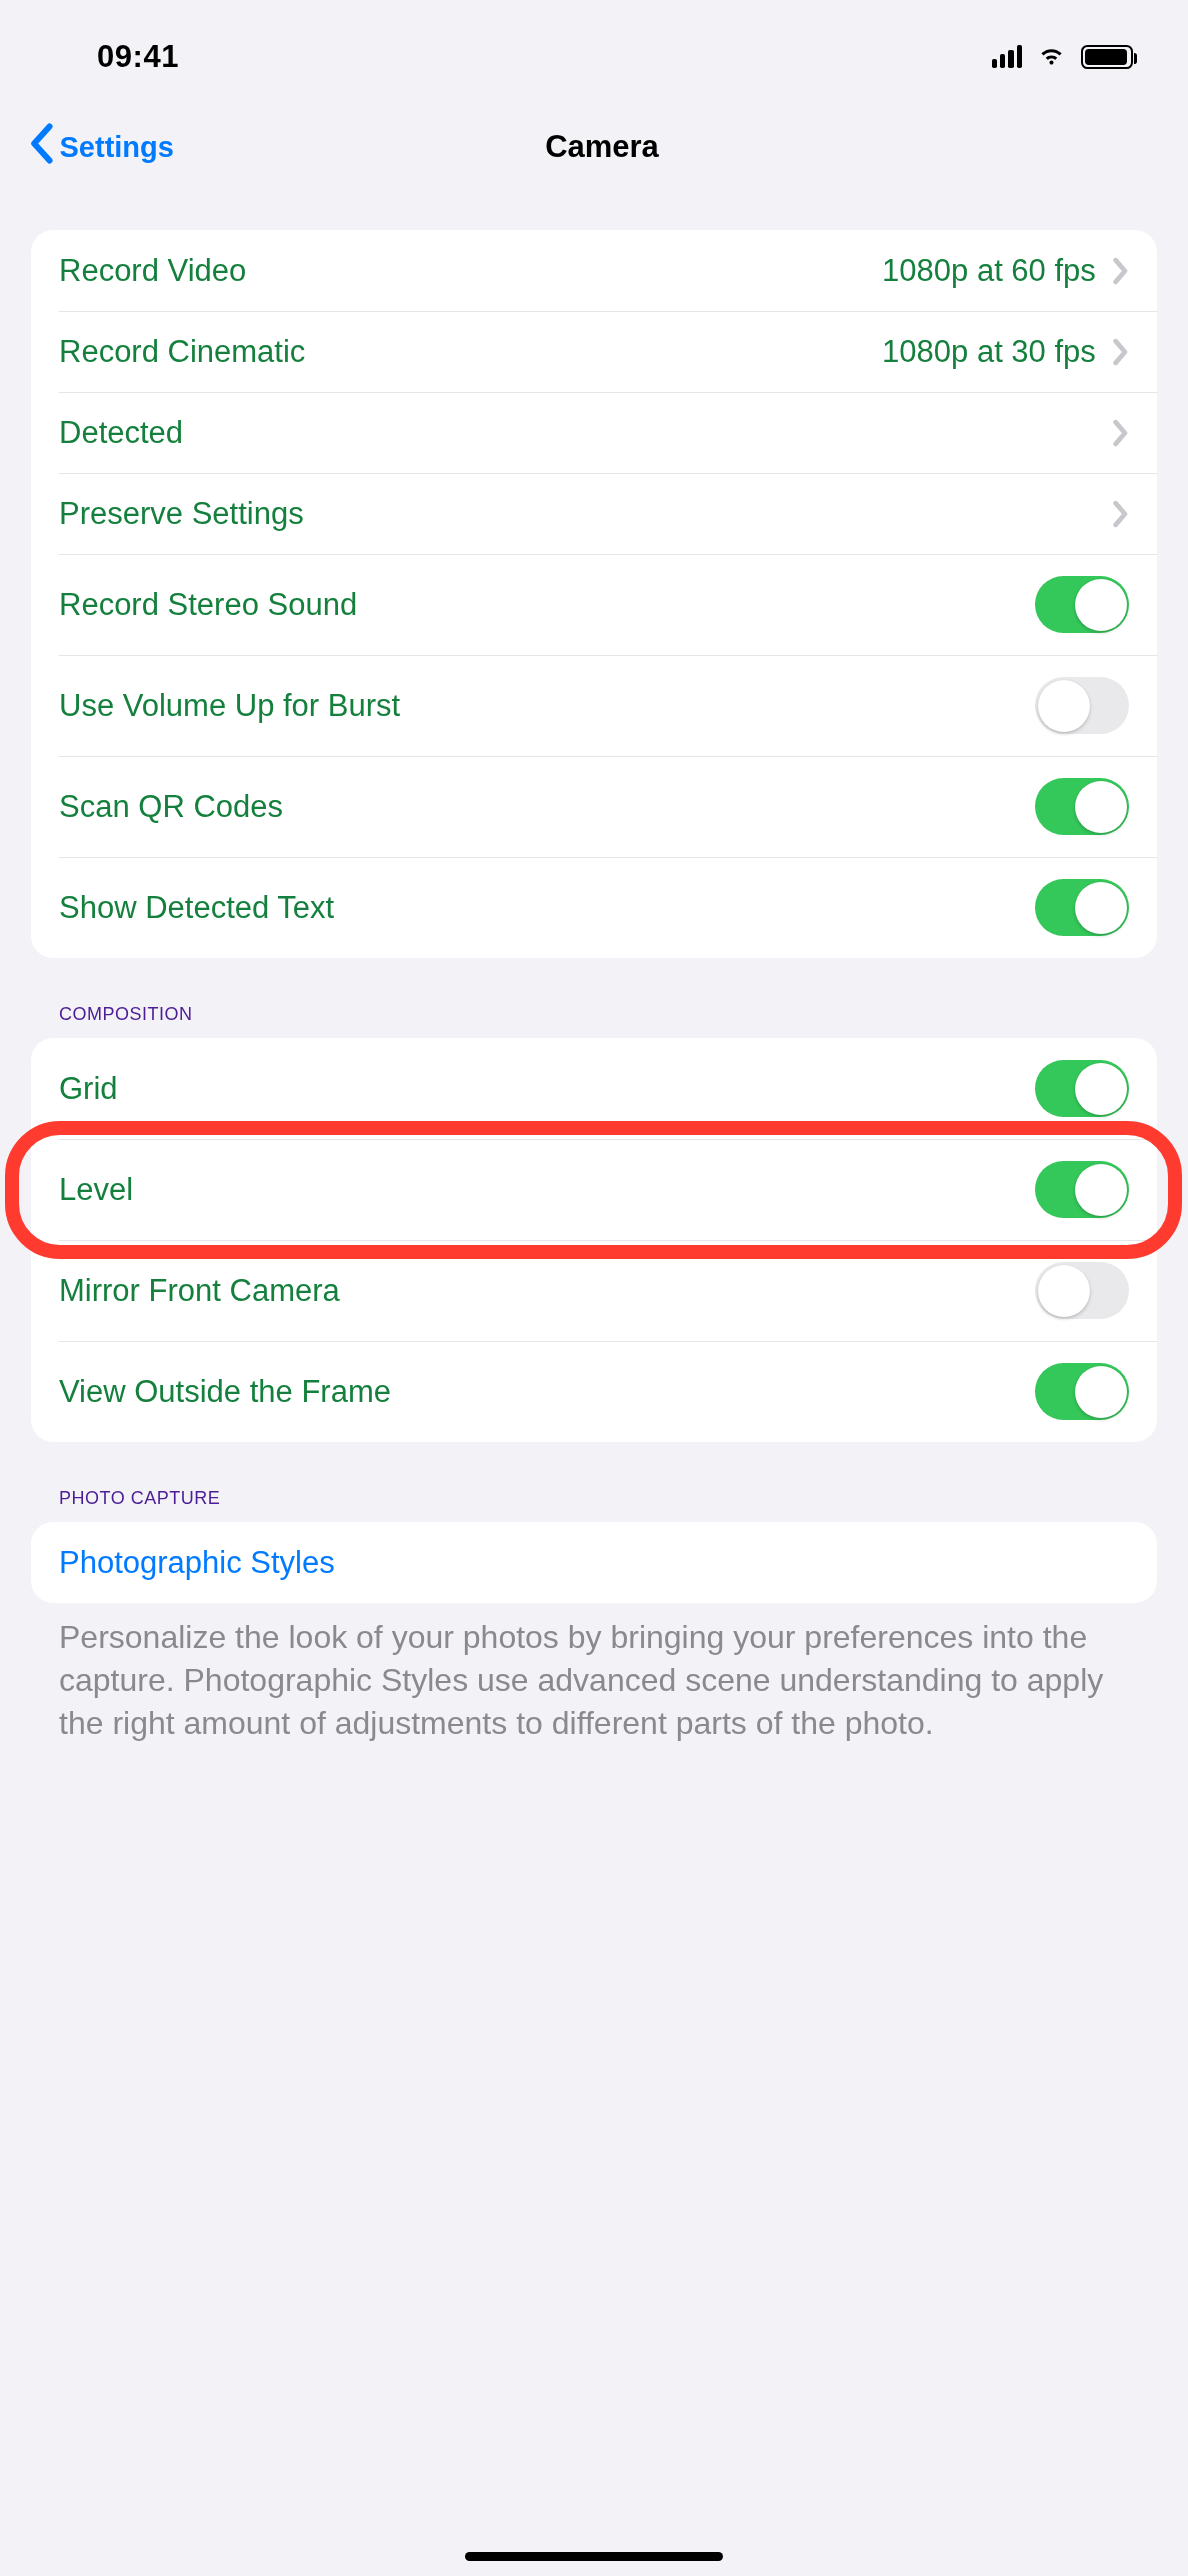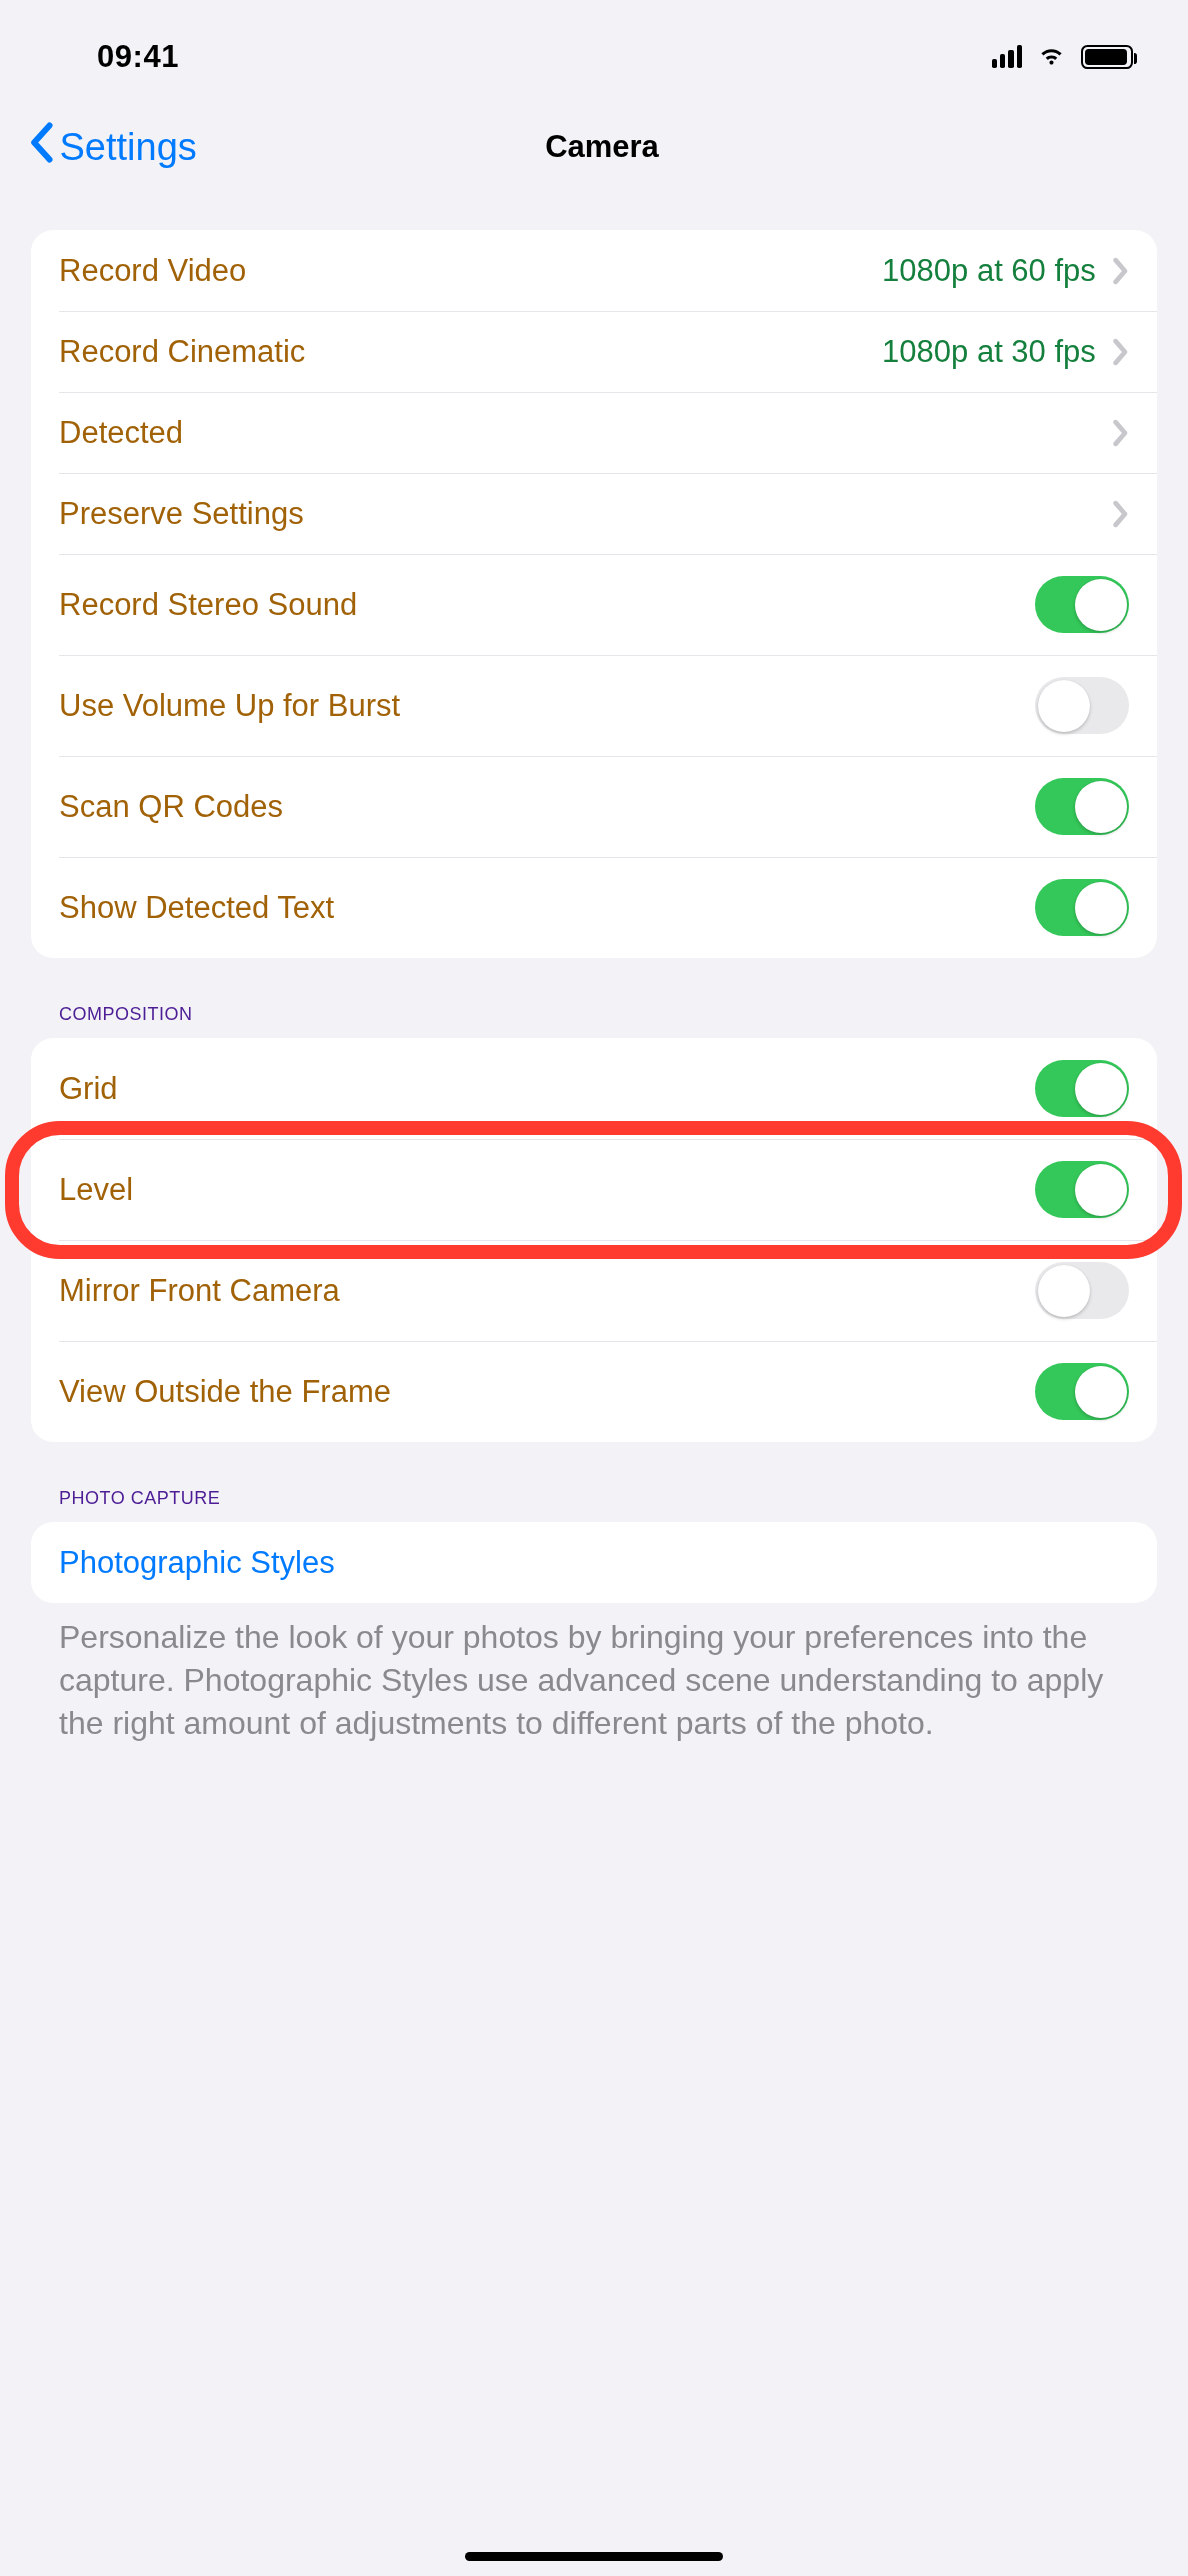--- a/index.html
+++ b/index.html
@@ -56,23 +56,24 @@
     position: relative;
     height: 92px;
     display: flex;
     align-items: center;
   }
   .back-btn {
     display: flex;
     align-items: center;
     gap: 5.5px;
     color: #007aff;
-    font-size: 38px;
+    font-size: 29px;
     padding-left: 28px;
     cursor: pointer;
+    font-weight: bold;
   }
   .back-btn svg { width: 26px; height: 41px; }
   .nav-title {
     position: absolute;
     left: 16px; right: 0;
     text-align: center;
     font-size: 31px;
     font-weight: 600;
     pointer-events: none;
   }
@@ -104,21 +105,21 @@
     padding: 22px 28px 22px 28px;
     position: relative;
   }
   .row + .row::before {
     content: "";
     position: absolute;
     left: 28px; right: 0; top: 0;
     height: 0.9px;
     background: #e5e5ea;
   }
-  .row-label { flex: 1; font-size: 31px; color:#a16207; }
+  .row-label { flex: 1; font-size: 31px; color:#15803d; }
   .row-label.link { color:#007aff; }
   .row-detail {
     font-size: 31px;
     color: #15803d;
     margin-right: 16.6px;
   }
   .chevron svg { width: 16.6px; height: 28px; display:block; }
 
   
   .toggle {

